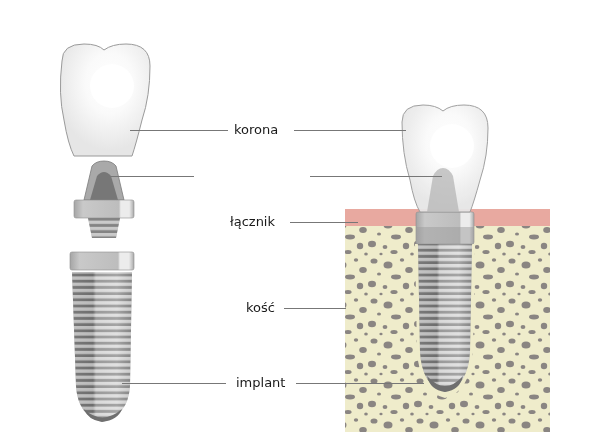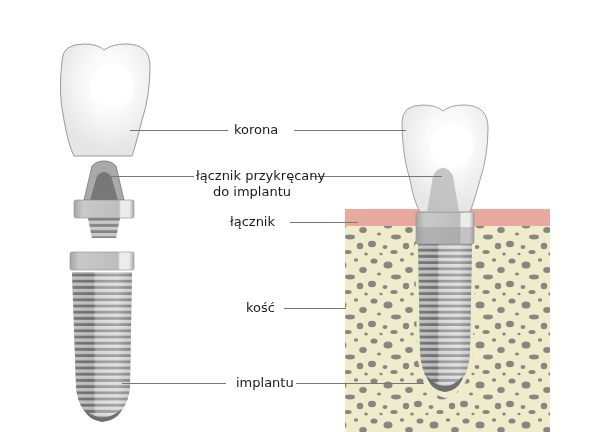--- a/index.html
+++ b/index.html
@@ -111,23 +111,19 @@
   <div class="line" style="left:290px; top:206px; width:68px;"></div>
 
   <div class="line" style="left:284px; top:292px; width:62px;"></div>
 
   <div class="line" style="left:122px; top:367px; width:104px;"></div>
   <div class="line" style="left:296px; top:367px; width:128px;"></div>
 
   
   <div class="label" style="left:234px; top:106px;">korona</div>
 
-  <div class="label" style="left:196px; top:152px; width:112px;">
-    <div>łącznik przykręcany</div>
-    <div>do implantu</div>
-  </div>
 
   <div class="label" style="left:230px; top:198px;">łącznik</div>
 
   <div class="label" style="left:246px; top:284px;text-align:center;">kość</div>
 
-  <div class="label" style="left:236px; top:359px;">implantu</div>
+  <div class="label" style="left:236px; top:359px;">implant</div>
 </div>
 
 </body></html>

